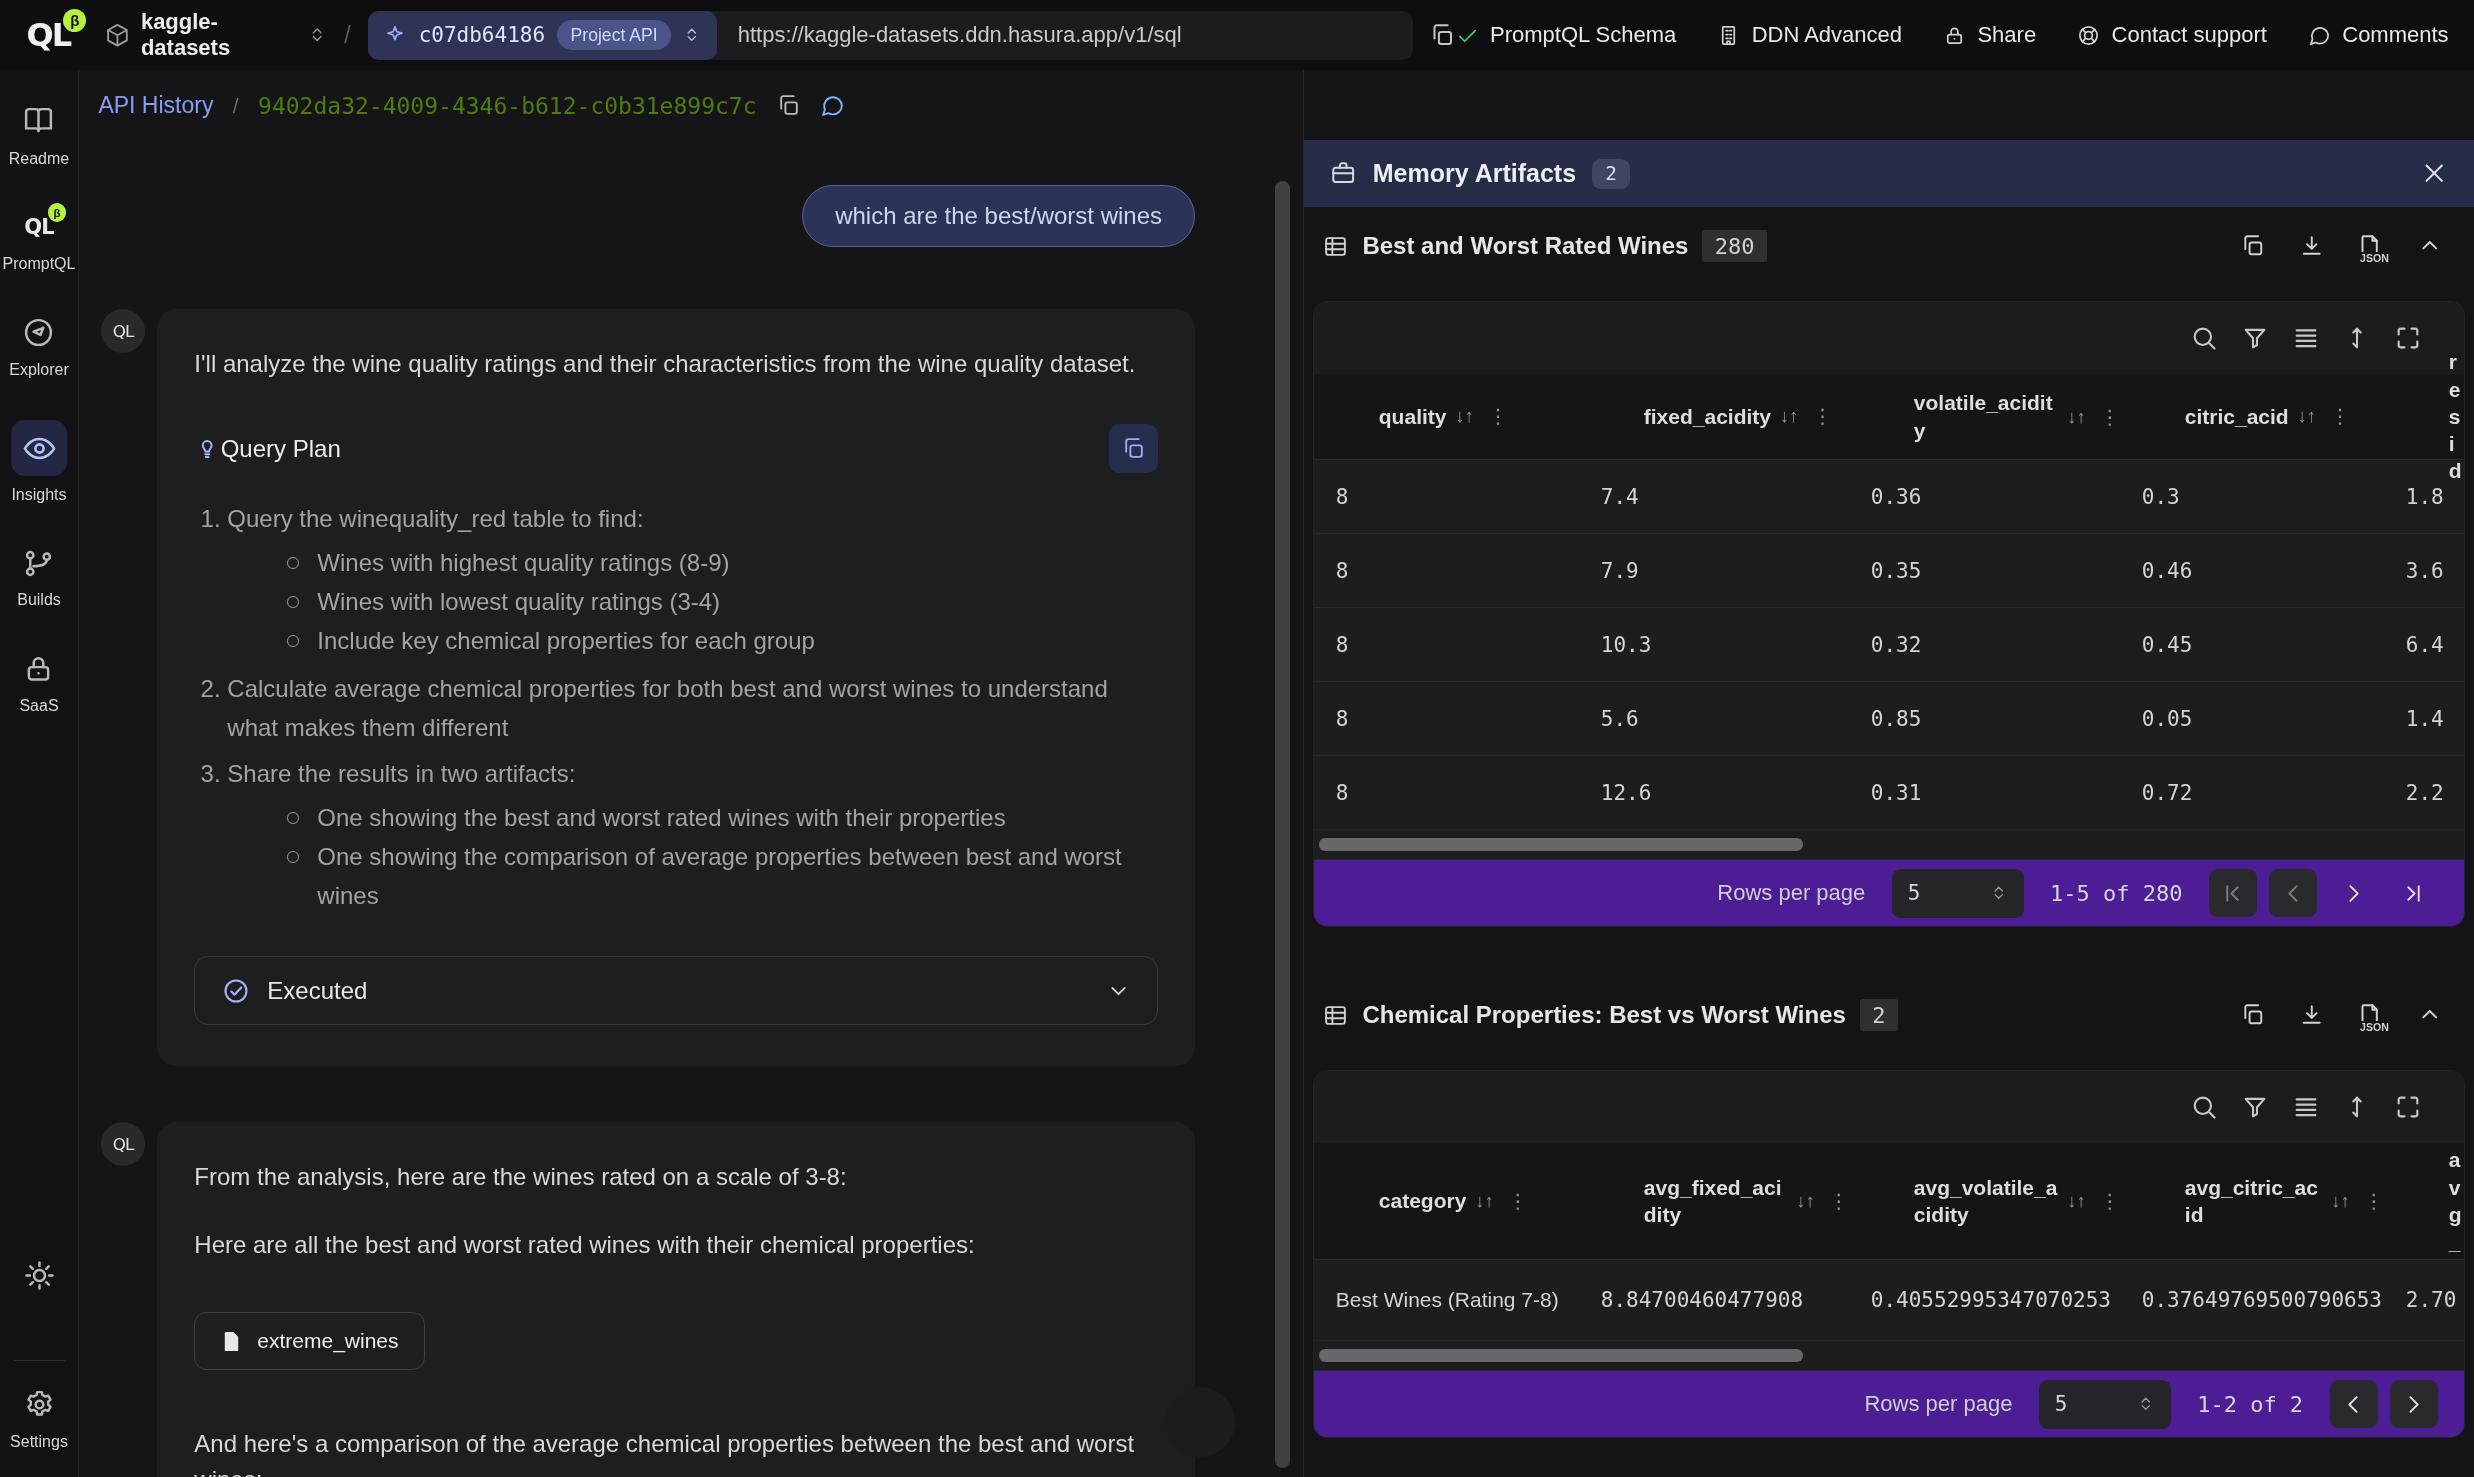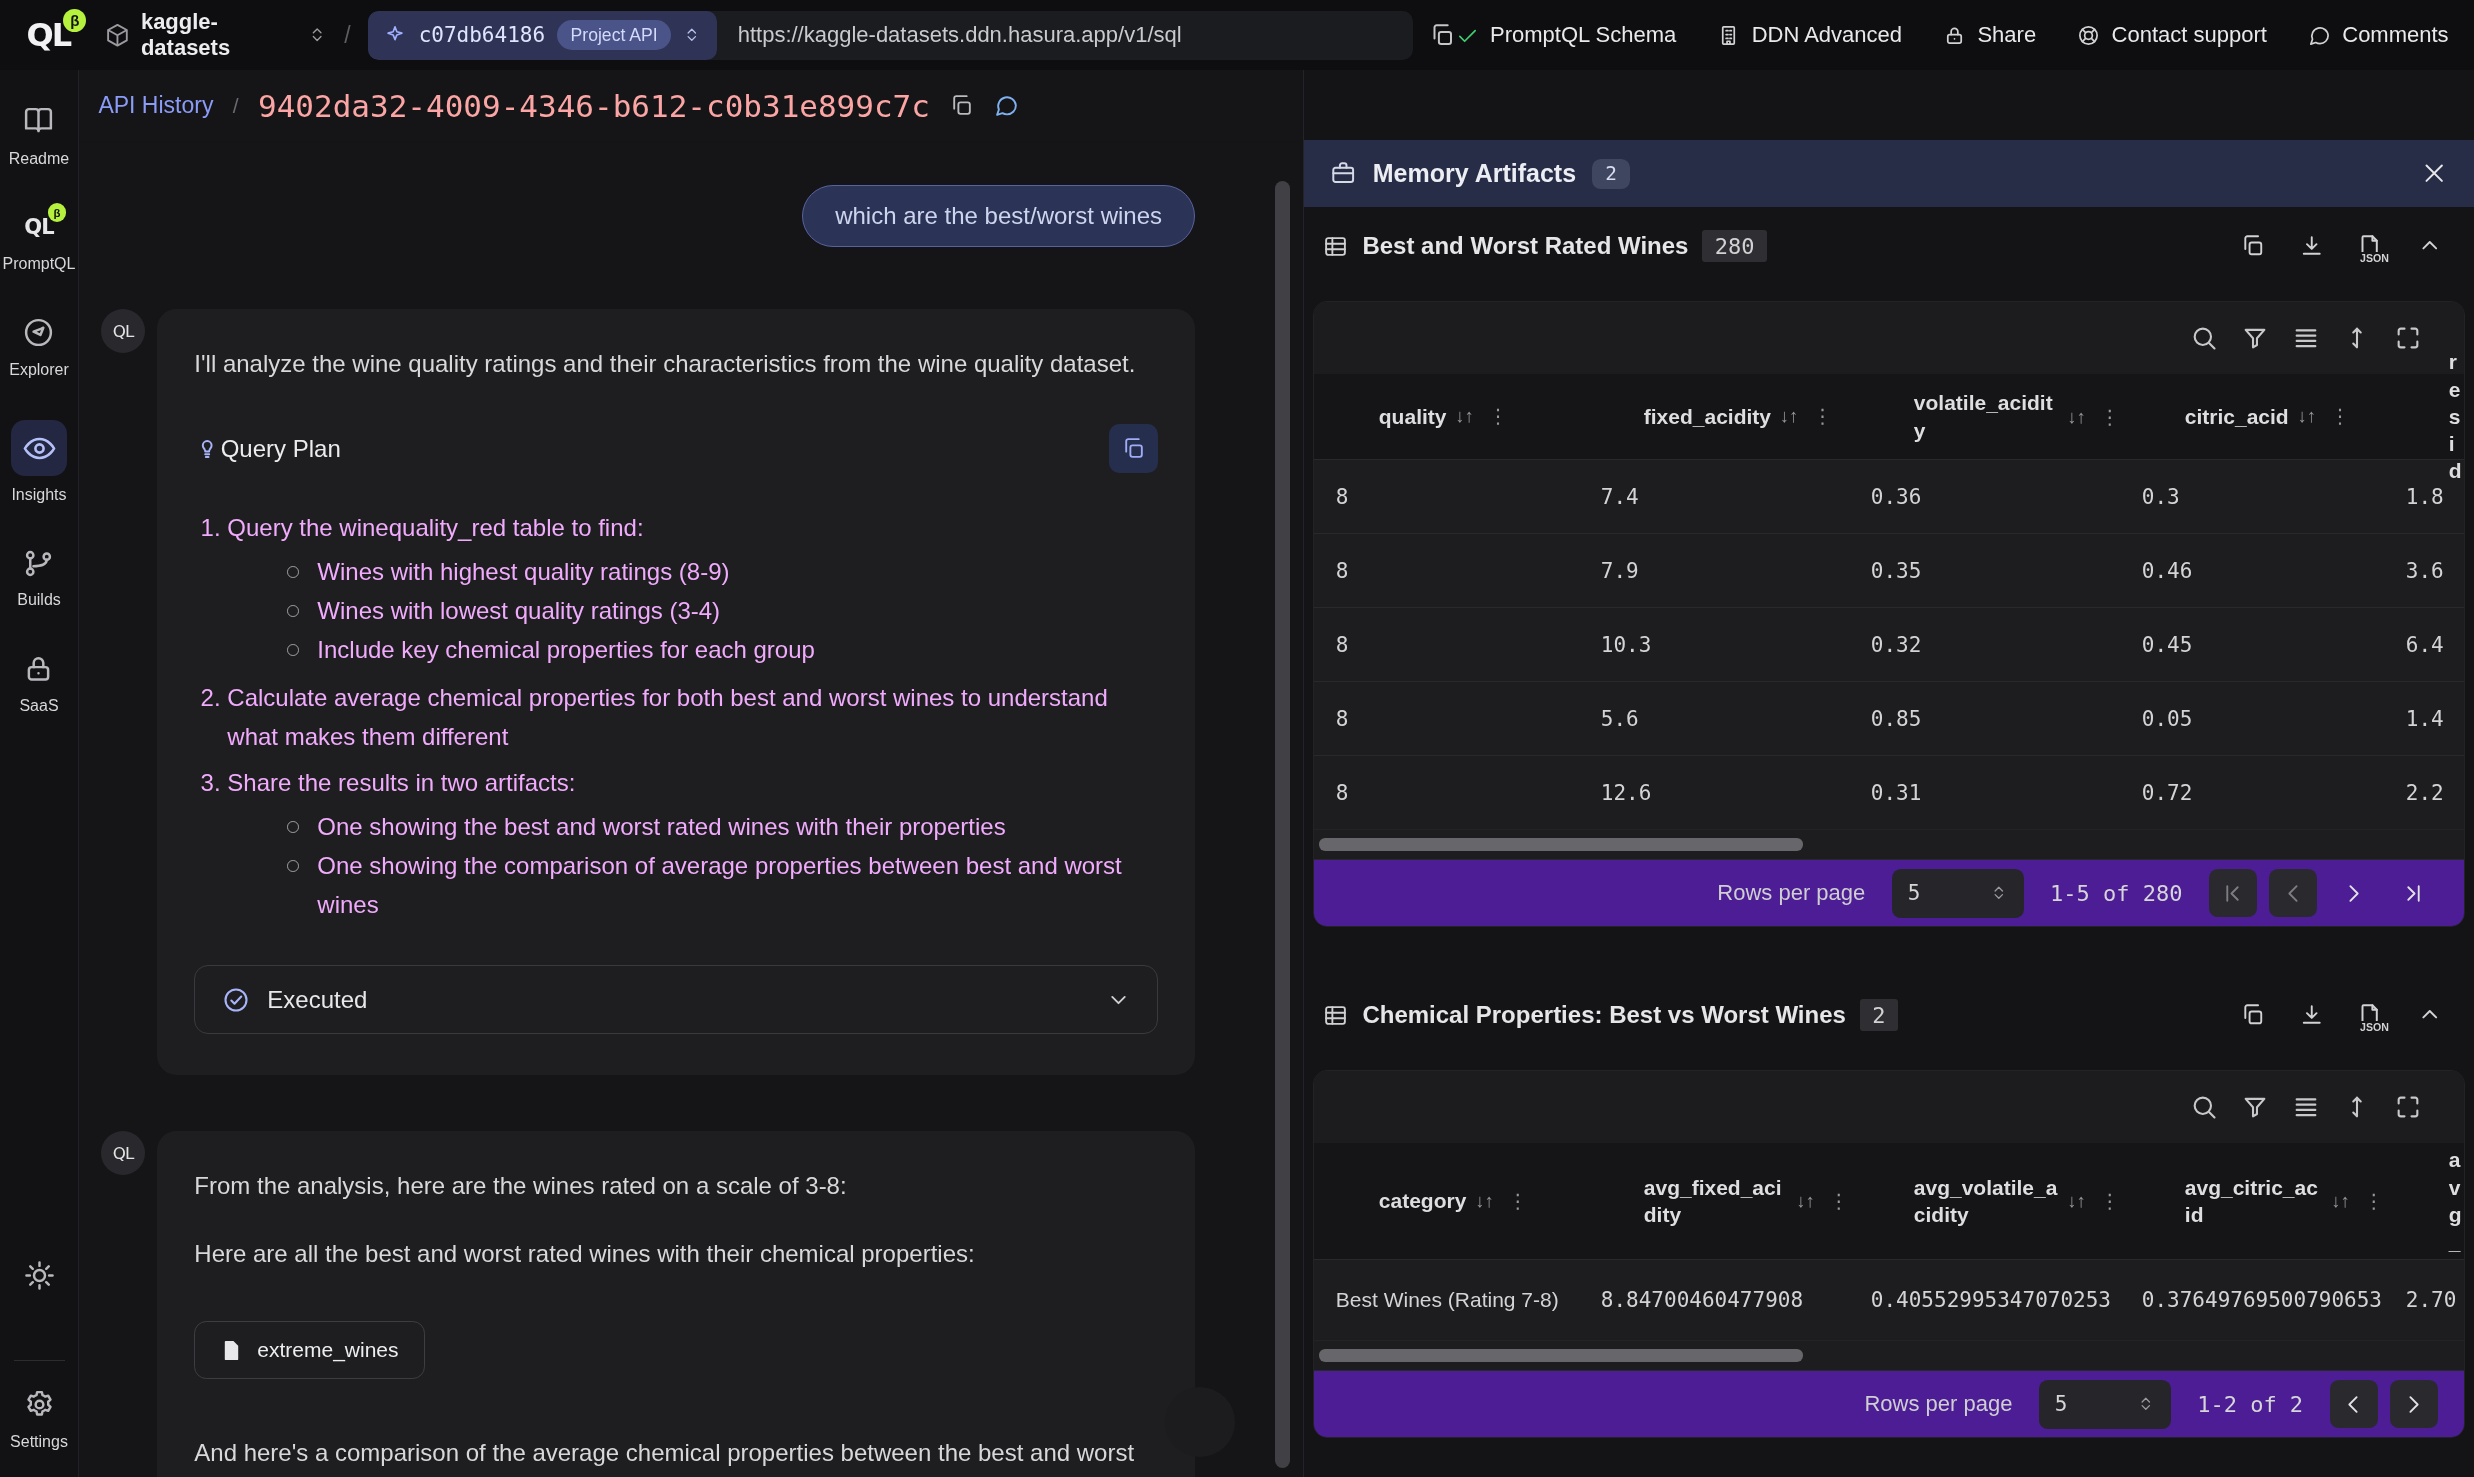--- a/index.html
+++ b/index.html
@@ -42,21 +42,21 @@
   .mini-beta { position:absolute; top:-5.3px; right:-8.8px; width:18.5px; height:18.5px; border-radius:50%;
     background:#b6f13e; color:#10140a; font-size:11.4px; display:grid; place-items:center; font-weight:700; }
   .side-spacer { flex:1; }
   .side-divider { width:51px; height:0.9px; background:#2c2c30; margin:25px 0; }
 
   
   .crumbs { position:absolute; left:79px; top:70px; width:1224px; height:71px; background:#151517;
     display:flex; align-items:center; padding-left:19.4px; gap:19.4px; }
   .crumb-link { color:#8b9cf7; font-size:23px; }
   .crumb-sep { color:#6a6a70; font-size:21px; }
-  .crumb-id { color:#fca5a5; font-size:31px; }
+  .crumb-id { color:#4d7c0f; font-size:23px; }
   .crumb-ic { color:#b9babd; }
   .crumb-chat { color:#7fb0f0; }
 
   
   .chat-region { position:absolute; left:79px; top:142px; width:1224px; bottom:0; background:#151517; overflow:hidden; }
   .vscroll-thumb { position:absolute; right:13.2px; top:39px; bottom:8.8px; width:15px; border-radius:8px; background:#404045; }
   .thread { position:absolute; left:22px; top:0; width:1094px; }
   .bubble-user { margin:43px 0 0 auto; width:max-content; max-width:793px; background:#2b3357; border:1.8px solid #57639f;
     border-radius:32px; padding:16px 32px; font-size:24px; color:#cdd5ee; }
   .msg { display:flex; gap:12.3px; align-items:flex-start; }
@@ -64,21 +64,21 @@
   .msg2 { margin-top:56px; }
   .avatar { width:44px; height:44px; border-radius:50%; background:#29292d; display:grid; place-items:center; flex:none; }
   .avatar span { font-size:16.7px; letter-spacing:-0.9px; color:#e4e4e6; font-family:"DejaVu Sans",sans-serif; }
   .card { flex:1; background:#1e1e20; border-radius:19.4px; padding:37px 37px 41px 37px; }
   .card p { font-size:24px; color:#d8d8da; line-height:1.5; }
   .qp-row { margin-top:42px; display:flex; align-items:center; }
   .bulb { color:#a8b4f8; }
   .qp-title { font-size:24px; color:#ececee; font-weight:500; }
   .qp-copy { margin-left:auto; width:49px; height:49px; background:#262e4e; border-radius:10.6px;
     display:grid; place-items:center; color:#9fadf5; }
-  .steps { margin-top:35px; padding-left:33px; font-size:24px; color:#f0abfc; }
+  .steps { margin-top:26px; padding-left:33px; font-size:24px; color:#a3a3a3; }
   .steps > li { line-height:39px; margin-bottom:7px; }
   .substeps { list-style:none; margin:5.3px 0 8.8px 0; padding-left:58px; }
   .substeps li { position:relative; padding-left:32px; line-height:39px; }
   .substeps li::before { content:""; position:absolute; left:1.8px; top:14px; width:9.7px; height:9.7px;
     border:1.8px solid #a0a0a4; border-radius:50%; }
   .executed { margin-top:41px; height:69px; border:1.8px solid #3a3a3e; border-radius:14px;
     display:flex; align-items:center; gap:17.6px; padding:0 26.4px; }
   .executed .lbl { font-size:24px; color:#e8e8ea; }
   .exec-check { color:#a8b4f8; }
   .exec-chev { margin-left:auto; color:#d0d0d2; }

